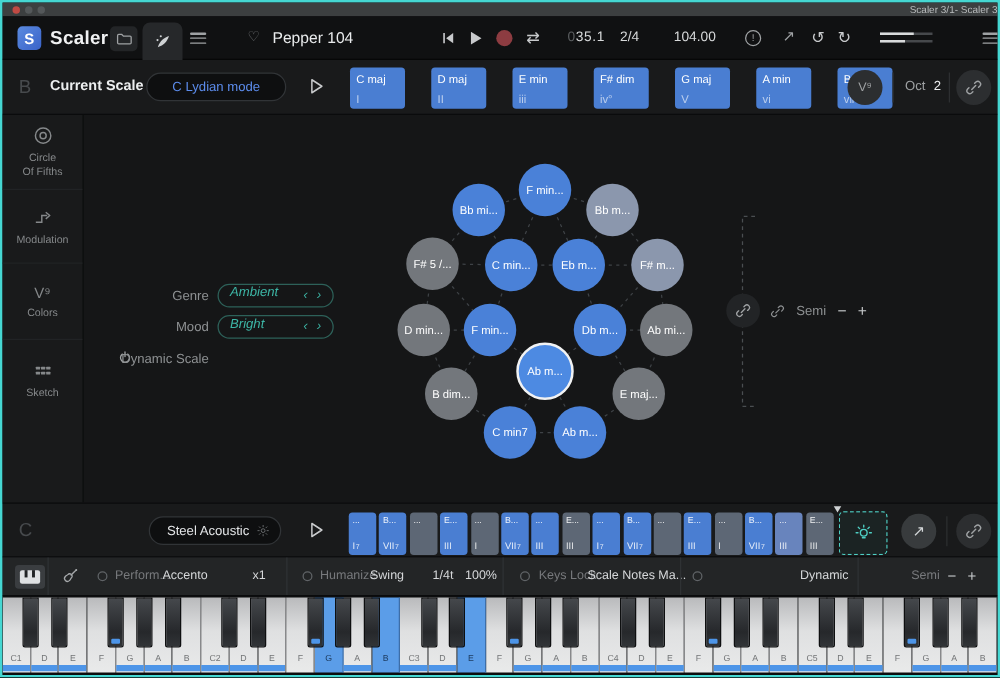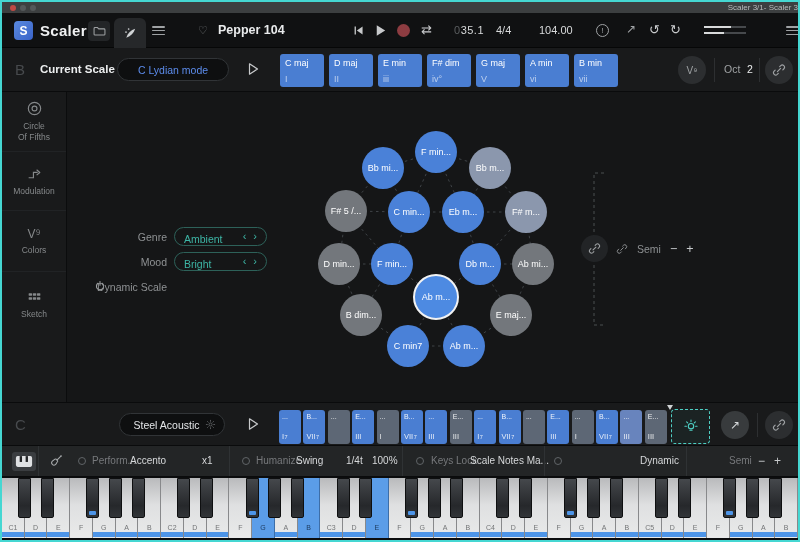--- a/index.html
+++ b/index.html
@@ -23,21 +23,21 @@
   .logo{left:12px;top:8px;width:19px;height:19px;border-radius:4px;background:linear-gradient(135deg,#5a8ae0,#3a63c8);
     color:#fff;font-weight:bold;font-size:12px;display:flex;align-items:center;justify-content:center;}
   .app-name{left:38px;top:9px;font-size:15px;font-weight:bold;color:#f0f1f2;letter-spacing:.3px;}
   .tb-btn{left:86px;top:8px;width:22px;height:20px;background:#232527;border-radius:4px;display:flex;align-items:center;justify-content:center;color:#9fa2a4;}
   .tb-tab{left:112px;top:5px;width:32px;height:30px;background:#26282a;border-radius:6px 6px 0 0;display:flex;align-items:center;justify-content:center;color:#cfd2d4;}
   .burger{display:flex;flex-direction:column;justify-content:space-between;width:13px;height:9px;}
   .burger i{display:block;height:1.5px;background:#9fa2a4;border-radius:1px;}
   .tb-burger{left:150px;top:13px;}
   .tb-burger2{left:784px;top:13px;}
   .tb-heart{left:196px;top:11px;font-size:11px;color:#6d7072;line-height:13px;}
-  .preset-name{left:216px;top:10px;font-size:12.5px;font-weight:700;color:#e9ebec;}
+  .preset-name{left:216px;top:10px;font-size:12.5px;font-weight:400;color:#e9ebec;}
   .tp-skip{left:350px;top:11px;width:13px;height:13px;color:#c8cacc;}
   .tp-play{left:371px;top:10px;width:15px;height:15px;color:#c8cacc;}
   .tp-rec{left:395px;top:11px;}
   .rec-dot{display:block;width:13px;height:13px;border-radius:50%;background:#8d3c41;}
   .tp-loop{left:419px;top:9px;font-size:13px;color:#c8cacc;line-height:16px;}
   .tp-pos{left:452px;top:11px;font-size:11px;letter-spacing:.5px;}
   .tp-pos .dim{color:#5b5e60;}
   .tp-sig{left:494px;top:11px;font-size:11px;}
   .tp-tempo{left:537px;top:11px;font-size:11px;}
   .tp-info{left:594px;top:10.5px;width:13px;height:13px;border:1px solid #9fa2a4;border-radius:50%;
@@ -54,21 +54,21 @@
   .rowC{border-top:1px solid #0a0b0c;border-bottom:1px solid #0a0b0c;}
   .sec-label{position:absolute;left:13px;top:0;line-height:43px;font-size:15px;color:#474a4d;}
   .row-title{position:absolute;left:38px;top:0;line-height:43px;font-size:11.5px;font-weight:600;color:#eceeef;}
   .pill{position:absolute;top:10px;height:23px;border-radius:12px;background:#0e0f10;border:1px solid #313437;
     display:flex;align-items:center;justify-content:center;}
   .scale-pill{left:115px;width:112px;}
   .scale-pill span{font-size:10.5px;color:#5c8cec;}
   .inst-pill{left:117px;width:106px;padding:0 8px;}
   .inst-pill .ival{flex:1;text-align:center;font-size:10.5px;color:#e4e6e8;}
   .play-outline{position:absolute;left:243px;top:13px;width:16px;height:16px;color:#c8cacc;}
-  .chord-row{position:absolute;left:278px;top:6px;display:flex;gap:5px;}
+  .chord-row{position:absolute;left:278px;top:6px;display:flex;gap:21px;}
   .chord-btn{width:44px;height:33px;background:#4a7ed2;border-radius:3px;position:relative;}
   .cname{font-size:9px;color:#fff;padding:4px 0 0 5px;}
   .cnum{position:absolute;left:5px;bottom:3px;font-size:9px;color:rgba(255,255,255,.62);}
   .circle-btn{position:absolute;top:8px;width:28px;height:28px;border-radius:50%;background:#2c2e30;
     display:flex;align-items:center;justify-content:center;color:#9fa2a4;}
   .voicing-btn{left:676px;font-size:10px;}
   .vsep{position:absolute;top:10px;width:1px;height:24px;background:#2d2f31;}
   .oct-label{position:absolute;left:722px;top:0;line-height:43px;font-size:10.5px;color:#9fa2a4;}
   .oct-value{position:absolute;left:745px;top:0;line-height:43px;font-size:10.5px;color:#eceeef;}
   .link-btn{left:763px;}
@@ -98,21 +98,21 @@
   .bracket{fill:none;stroke:#4a4e51;stroke-width:1;stroke-dasharray:3 3;}
   .sidebar{position:absolute;left:0;top:0;width:65px;height:310px;background:#191a1b;border-right:1px solid #0b0c0d;}
   .side-item{display:flex;flex-direction:column;align-items:center;justify-content:center;
     border-bottom:1px solid #212325;color:#85888a;}
   .side-item .ic{margin-bottom:4px;}
   .side-label{font-size:8.5px;line-height:1.25;text-align:center;white-space:pre-line;}
   .side-item.active{background:#212325;color:#e6e8e9;}
   .colors-glyph{font-size:12px;margin-bottom:4px;}
   .xlabel{position:absolute;font-size:10.5px;color:#8e9193;text-align:right;}
   .tealpill{position:absolute;height:19px;border:1px solid #2d6159;border-radius:10px;
-    display:flex;align-items:flex-end;padding:0 9px;}
+    display:flex;align-items:flex-start;padding:0 9px;font-style:italic;}
   .tval{flex:1;font-size:10.5px;color:#3db6a6;}
   .chev{font-size:11px;color:#3db6a6;margin-left:7px;line-height:17px;}
   .power-ic{position:absolute;left:92px;top:188px;width:12px;height:12px;color:#9fa2a4;}
   .graph-link{left:579px;top:143px;width:27px;height:27px;background:#222426;}
   .semi-group{position:absolute;left:614px;top:150px;display:flex;align-items:center;gap:9px;}
   .semi-link{width:12px;height:12px;color:#8e9193;}
   .semi-label{font-size:10.5px;color:#8e9193;}
   .stepper{font-size:12.5px;color:#c6c9cb;}
   
   .settings{height:31px;background:#232526;position:relative;border-bottom:1px solid #0a0b0c;}
@@ -245,21 +245,21 @@
     <div class="tp-play">
         <svg class="ic" width="15" height="15">
           <use href="#i-playf"></use>
         </svg>
       </div>
     <div class="tp-rec">
         <span class="rec-dot"></span>
       </div>
     <div class="tp-loop">⇄</div>
     <div class="tp-pos"><span class="dim">0</span><span>35.1</span></div>
-    <div class="tp-sig">4/4</div>
+    <div class="tp-sig">2/4</div>
     <div class="tp-tempo">104.00</div>
     <div class="tp-info">!</div>
     <div class="tp-share">↗</div>
     <div class="tp-undo">↺</div>
     <div class="tp-redo">↻</div>
     <div class="tp-mixer">
       <div class="ln">
           <i style="width:65%"></i>
         </div>
       <div class="ln">

